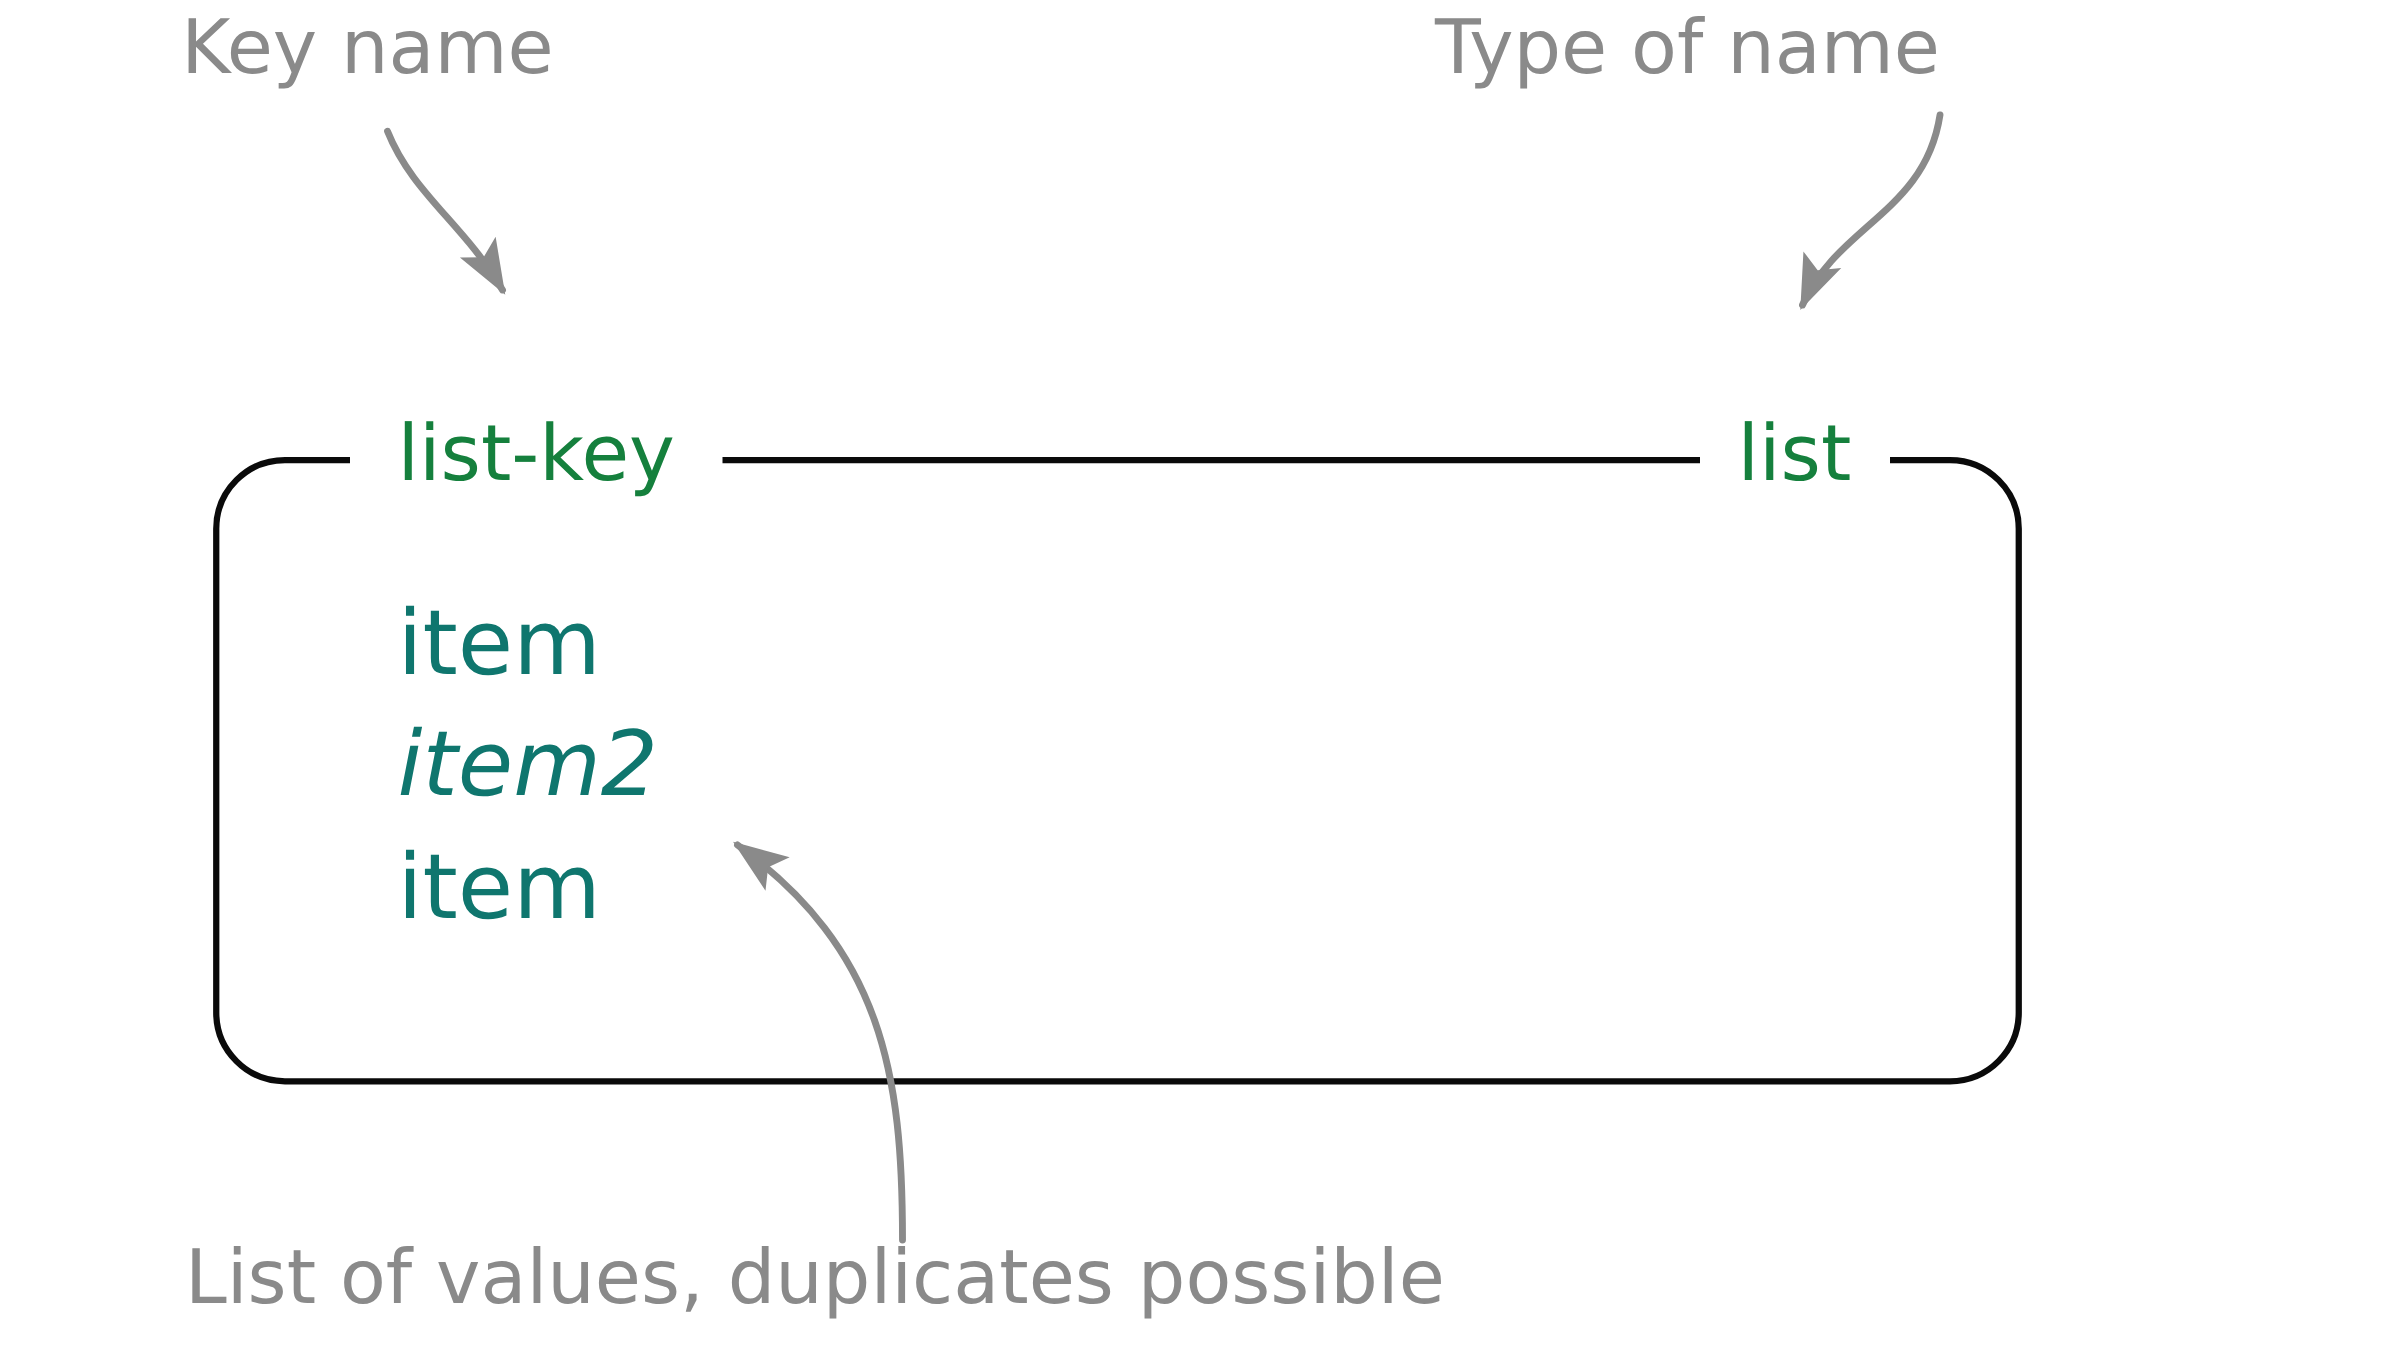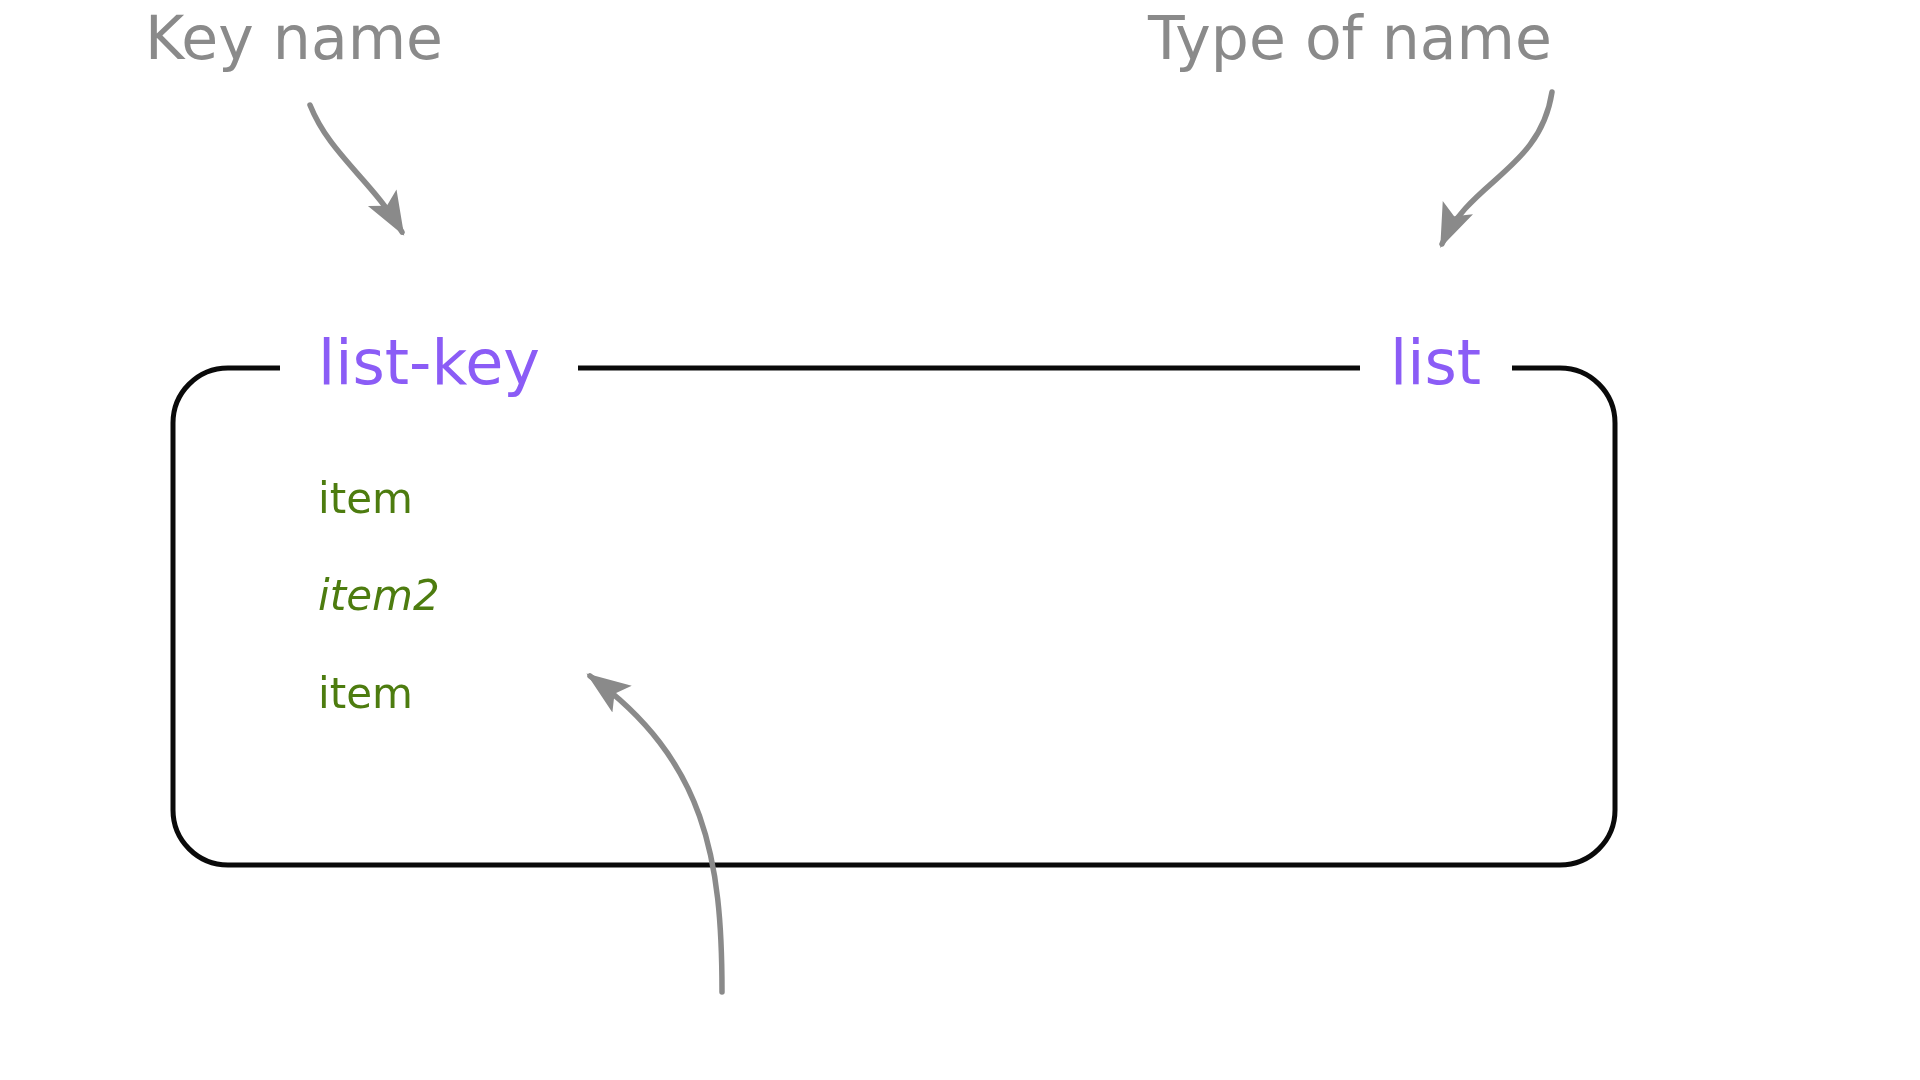--- a/index.html
+++ b/index.html
@@ -32,32 +32,32 @@
     color: #8a8a8a;
     font-family: "DejaVu Sans", sans-serif;
     font-size: 60px;
     font-weight: 400;
     letter-spacing: 0px;
     white-space: nowrap;
     line-height: 1;
   }
   .keytext {
     position: absolute;
-    color: #8b5cf6;
+    color: #15803d;
     font-family: "DejaVu Sans", sans-serif;
     font-size: 62px;
     font-weight: 400;
     white-space: nowrap;
     line-height: 1;
   }
   .itemtext {
     position: absolute;
-    color: #4d7c0f;
+    color: #0f766e;
     font-family: "DejaVu Sans", sans-serif;
-    font-size: 42px;
+    font-size: 72px;
     font-weight: 400;
     white-space: nowrap;
     line-height: 1;
   }
   #anno-key-name   { left: 145px;  top: 8px; }
   #anno-type       { left: 1148px; top: 8px; }
   #anno-list-vals  { left: 148px;  top: 992px; }
 
   #txt-list-key { left: 318px;  top: 332px; }
   #txt-list     { left: 1390px; top: 332px; text-align: right; }
@@ -104,20 +104,21 @@
       <path d="M 1552 92 C 1540 170, 1470 180, 1442 244" marker-end="url(#arrowhead-gray)"></path>
 
       <path d="M 722 992 C 722 860, 706 760, 590 676" marker-end="url(#arrowhead-gray)"></path>
     </g>
   </svg>
 
   <div class="anno" id="anno-key-name">Key name</div>
 
   <div class="anno" id="anno-type">Type of name</div>
 
+  <div class="anno" id="anno-list-vals">List of values, duplicates possible</div>
 
   <div class="keytext" id="txt-list-key">list-key</div>
 
   <div class="keytext" id="txt-list">list</div>
 
   <div class="itemtext" id="txt-item-0">item</div>
 
   <div class="itemtext" id="txt-item-1">item2</div>
 
   <div class="itemtext" id="txt-item-2">item</div>

